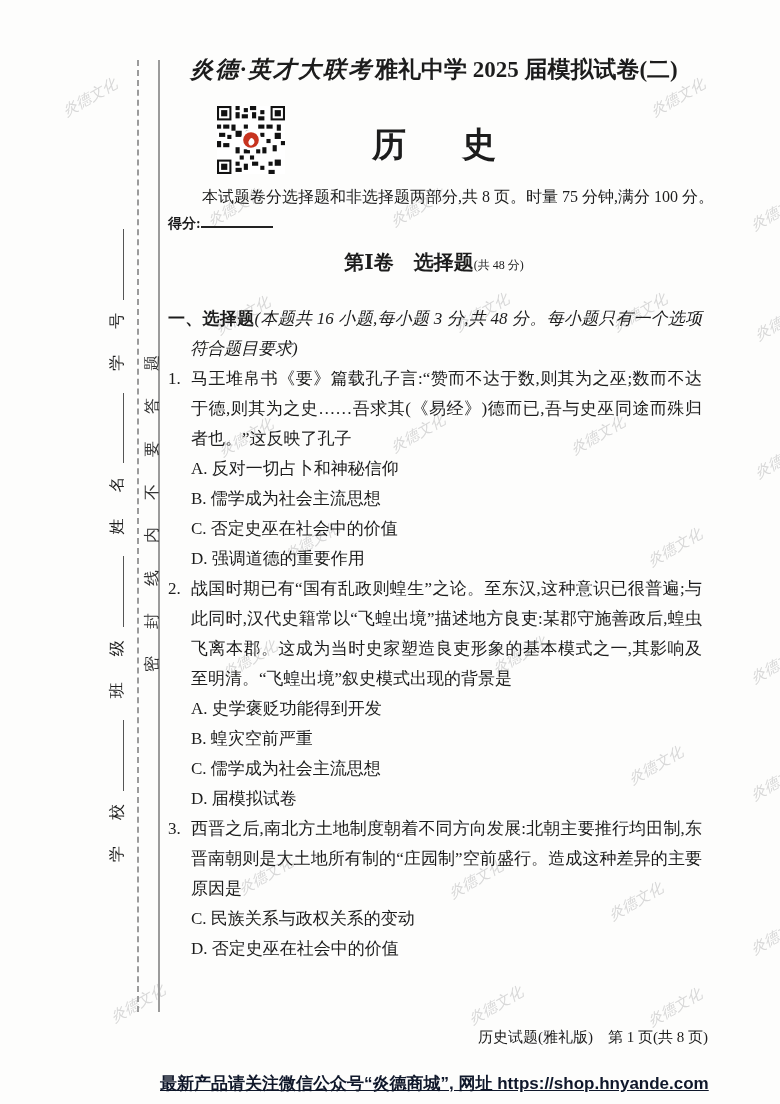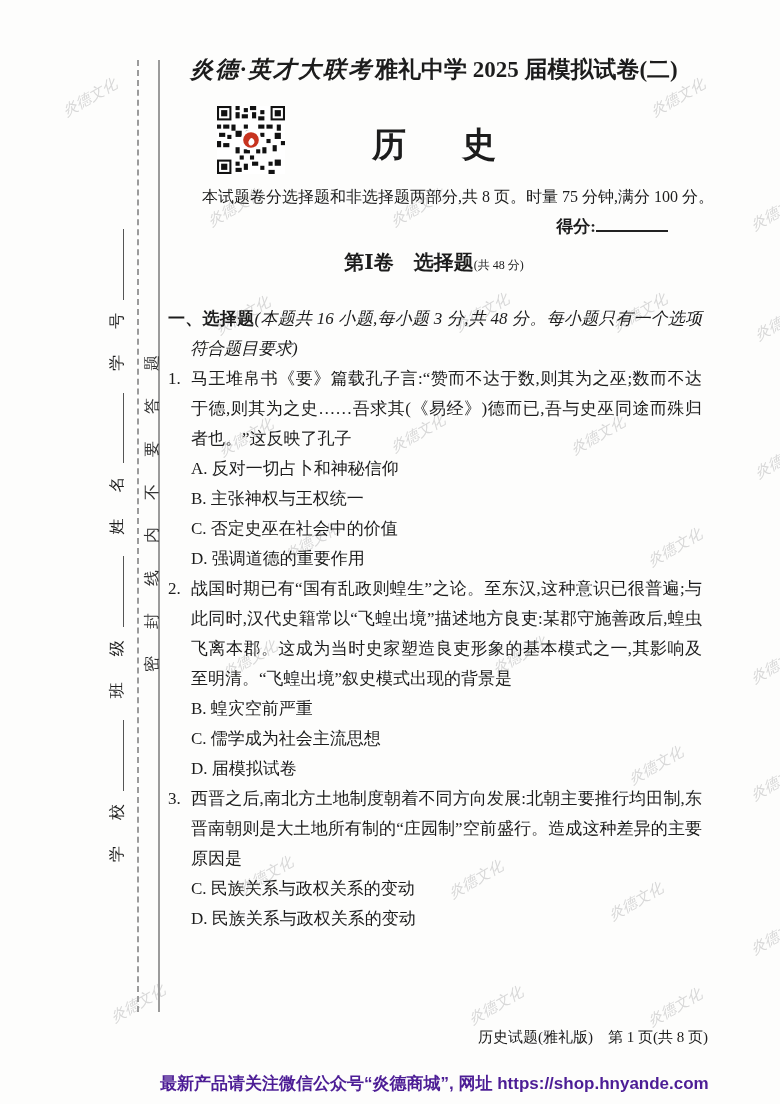--- a/index.html
+++ b/index.html
@@ -30,43 +30,43 @@
   
   .title{position:absolute;top:54px;left:160px;width:548px;text-align:center;
       font-size:23px;font-weight:bold;white-space:nowrap;}
   .title .brand{font-style:italic;letter-spacing:2px;margin-right:2px;margin-top:12px;}
   .qr{position:absolute;left:217px;top:106px;width:68px;height:68px;}
   .subject{position:absolute;top:122px;left:160px;width:548px;text-align:center;
       font-size:34px;font-weight:bold;}
   .subject .gap{display:inline-block;width:56px;}
   .exam-info{position:absolute;top:187px;left:160px;width:548px;
       text-align:center;font-size:16px;margin-left:24px;}
-  .score{position:absolute;top:215px;left:168px;width:500px;text-align:right;
-      font-size:17px;font-weight:bold;}
+  .score{position:absolute;top:215px;left:168px;width:500px;
+      font-size:14px;font-weight:bold;}
   .score .score-blank{display:inline-block;width:72px;height:4px;
       border-bottom:2px solid #222;}
   .section-head{position:absolute;top:249px;left:160px;width:548px;
       text-align:center;}
   .section-head .sec-main{font-size:20px;font-weight:bold;}
   .section-head .sec-pts{font-size:12px;}
   
   .body-flow{position:absolute;top:294px;left:168px;width:534px;
       font-size:17px;line-height:30px;}
   .dir{padding-left:22px;text-indent:-22px;text-align:justify;margin-top:10px;}
   .dir .dir-bold{font-weight:bold;}
   .dir .kai{font-style:italic;}
   .q{position:relative;padding-left:23px;text-align:justify;}
   .q .qnum{position:absolute;left:0;top:0;}
   .opt{padding-left:23px;}
   
   .page-foot{position:absolute;top:1028px;left:160px;width:548px;
       text-align:right;font-size:15px;}
   .promo{position:absolute;top:1072px;left:160px;font-size:17px;
-      font-weight:bold;color:#4c1d95;
-      font-family:"Liberation Sans","DejaVu Sans",sans-serif;}
+      font-weight:bold;color:#0f172a;
+      font-family:"Liberation Sans","DejaVu Sans",sans-serif;text-decoration:underline;}
 </style>
 </head>
 <body>
 
 <span class="wm" style="left:60px;top:88px">炎德文化</span>
 <span class="wm" style="left:648px;top:88px">炎德文化</span>
 <span class="wm" style="left:205px;top:198px">炎德文化</span>
 <span class="wm" style="left:388px;top:198px">炎德文化</span>
 <span class="wm" style="left:748px;top:202px">炎德文化</span>
 <span class="wm" style="left:213px;top:306px">炎德文化</span>
@@ -194,35 +194,36 @@
 
   <div class="dir">
     <span class="dir-bold">一、选择题</span><span class="kai">(本题共 16 小题,每小题 3 分,共 48 分。每小题只有一个选项符合题目要求)</span>
   </div>
 
   <div class="q">
     <span class="qnum">1.</span>
     <span>马王堆帛书《要》篇载孔子言:“赞而不达于数,则其为之巫;数而不达于德,则其为之史……吾求其(《易经》)德而已,吾与史巫同途而殊归者也。”这反映了孔子</span>
   </div>
   <div class="opt">A. 反对一切占卜和神秘信仰</div>
-  <div class="opt">B. 主张神权与王权统一</div>
+  <div class="opt">B. 儒学成为社会主流思想</div>
   <div class="opt">C. 否定史巫在社会中的价值</div>
   <div class="opt">D. 强调道德的重要作用</div>
 
   <div class="q">
     <span class="qnum">2.</span>
     <span>战国时期已有“国有乱政则蝗生”之论。至东汉,这种意识已很普遍;与此同时,汉代史籍常以“飞蝗出境”描述地方良吏:某郡守施善政后,蝗虫飞离本郡。这成为当时史家塑造良吏形象的基本模式之一,其影响及至明清。“飞蝗出境”叙史模式出现的背景是</span>
   </div>
+  <div class="opt">A. 史学褒贬功能得到开发</div>
   <div class="opt">B. 蝗灾空前严重</div>
   <div class="opt">C. 儒学成为社会主流思想</div>
   <div class="opt">D. 届模拟试卷</div>
 
   <div class="q">
     <span class="qnum">3.</span>
     <span>西晋之后,南北方土地制度朝着不同方向发展:北朝主要推行均田制,东晋南朝则是大土地所有制的“庄园制”空前盛行。造成这种差异的主要原因是</span>
   </div>
   <div class="opt">C. 民族关系与政权关系的变动</div>
-  <div class="opt">D. 民族关系与政权关系的变动</div>
+  <div class="opt">D. 否定史巫在社会中的价值</div>
 
 </div>
 
 <div class="page-foot">历史试题(雅礼版)　第 1 页(共 8 页)</div>
 <div class="promo">最新产品请关注微信公众号“炎德商城”, 网址 https://shop.hnyande.com</div>
 
 </body></html>

